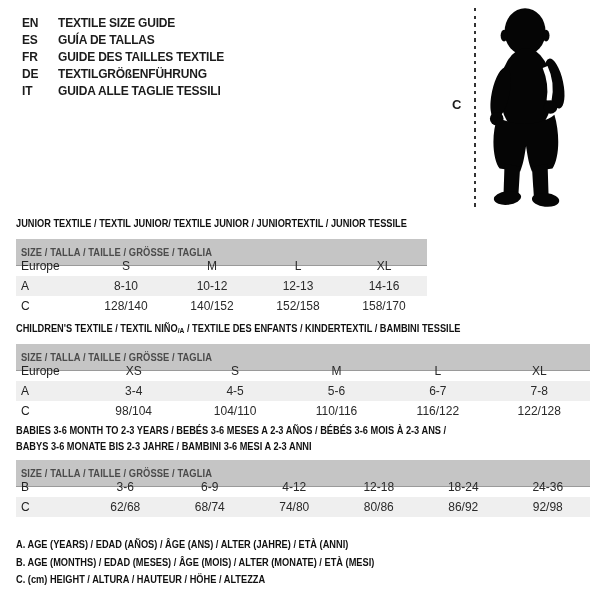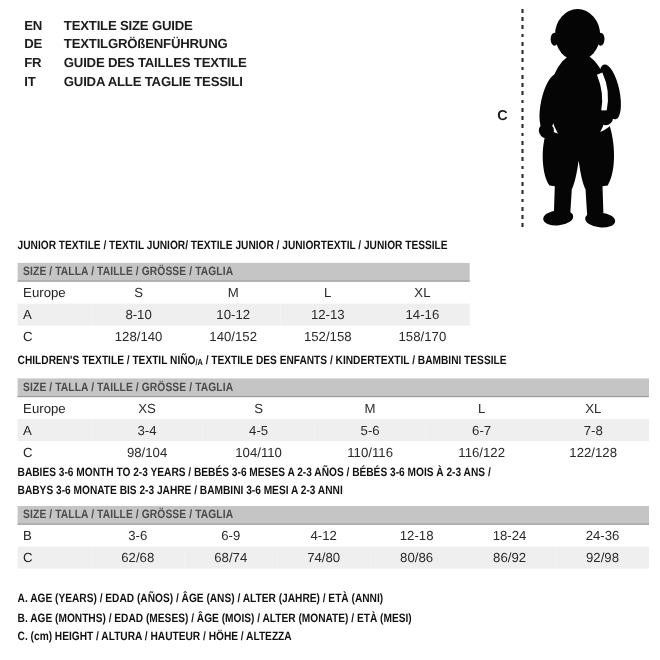--- a/index.html
+++ b/index.html
@@ -20,21 +20,21 @@
     background:repeating-linear-gradient(to bottom,#333 0 3.5px,transparent 3.5px 7.5px);
   }
   .baby-svg{position:absolute;left:44px;top:4px;}
   
   .sec-title{
     position:absolute;left:16px;margin:0;font-size:11px;font-weight:bold;color:#111;
     white-space:nowrap;transform:scaleX(0.84);transform-origin:0 0;line-height:13px;
   }
   .condensed{display:inline-block;transform:scaleX(0.85);transform-origin:0 50%;white-space:nowrap;}
   .size-bar{
-    position:absolute;left:16px;height:17px;background:#c5c5c5;border-bottom:1px solid #9a9a9a;
+    position:absolute;left:16px;height:27px;background:#c5c5c5;border-bottom:1px solid #9a9a9a;
     box-sizing:border-box;display:flex;align-items:center;padding-left:5px;
     font-size:11px;color:#4b4b4b;font-weight:bold;letter-spacing:0.1px;
   }
   .subscript{font-size:8px;vertical-align:-1px;}
   table.size-table{
     position:absolute;left:16px;border-collapse:collapse;table-layout:fixed;
     font-size:12px;color:#2a2a2a;
   }
   table.size-table tr{height:20px;}
   table.size-table td{padding:0;text-align:center;vertical-align:middle;line-height:18px;}
@@ -52,26 +52,30 @@
 <body>
 
 <div class="page">
 
   <div class="lang-list">
     <div class="lang-row">
       <span class="lang-code">EN</span>
       <span class="lang-label">TEXTILE SIZE GUIDE</span>
     </div>
     <div class="lang-row">
+      <span class="lang-code">ES</span>
+      <span class="lang-label">GUÍA DE TALLAS</span>
+    </div>
+    <div class="lang-row">
+      <span class="lang-code">FR</span>
+      <span class="lang-label">GUIDE DES TAILLES TEXTILE</span>
+    </div>
+    <div class="lang-row">
       <span class="lang-code">DE</span>
       <span class="lang-label">TEXTILGRÖßENFÜHRUNG</span>
-    </div>
-    <div class="lang-row">
-      <span class="lang-code">FR</span>
-      <span class="lang-label">GUIDE DES TAILLES TEXTILE</span>
     </div>
     <div class="lang-row">
       <span class="lang-code">IT</span>
       <span class="lang-label">GUIDA ALLE TAGLIE TESSILI</span>
     </div>
   </div>
 
   <div class="figure-area">
     <span class="c-label">C</span>
     <div class="dash-line"></div>

